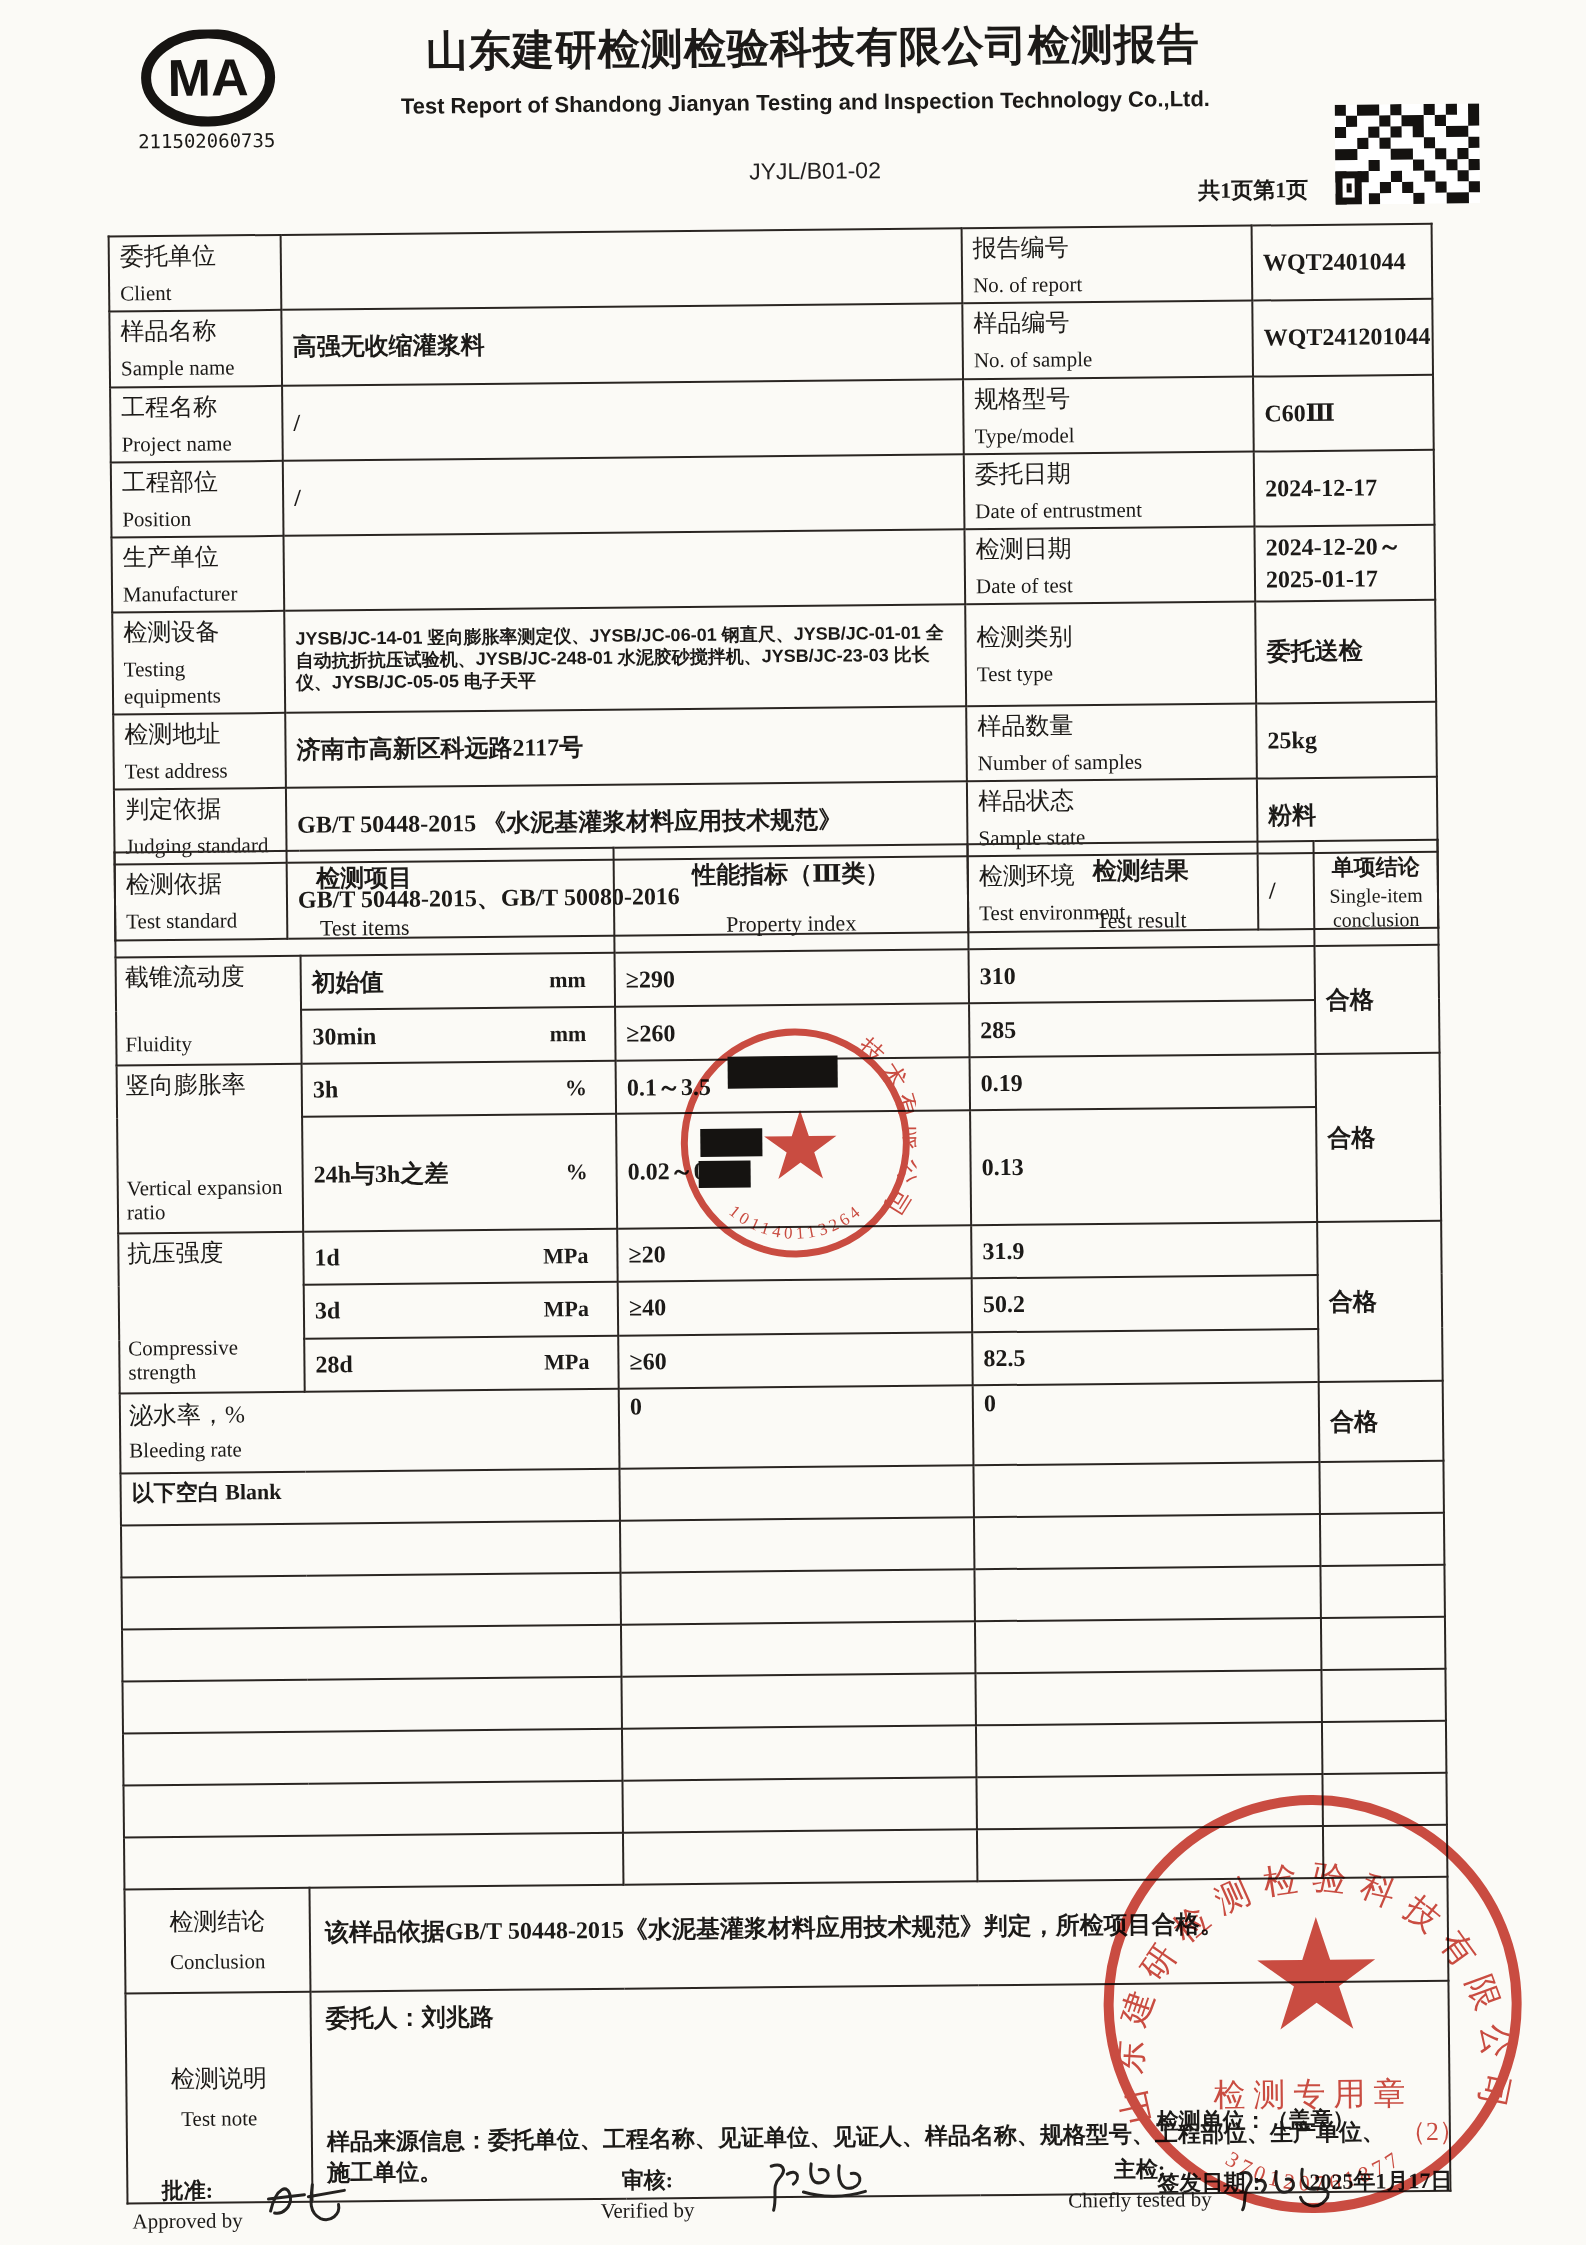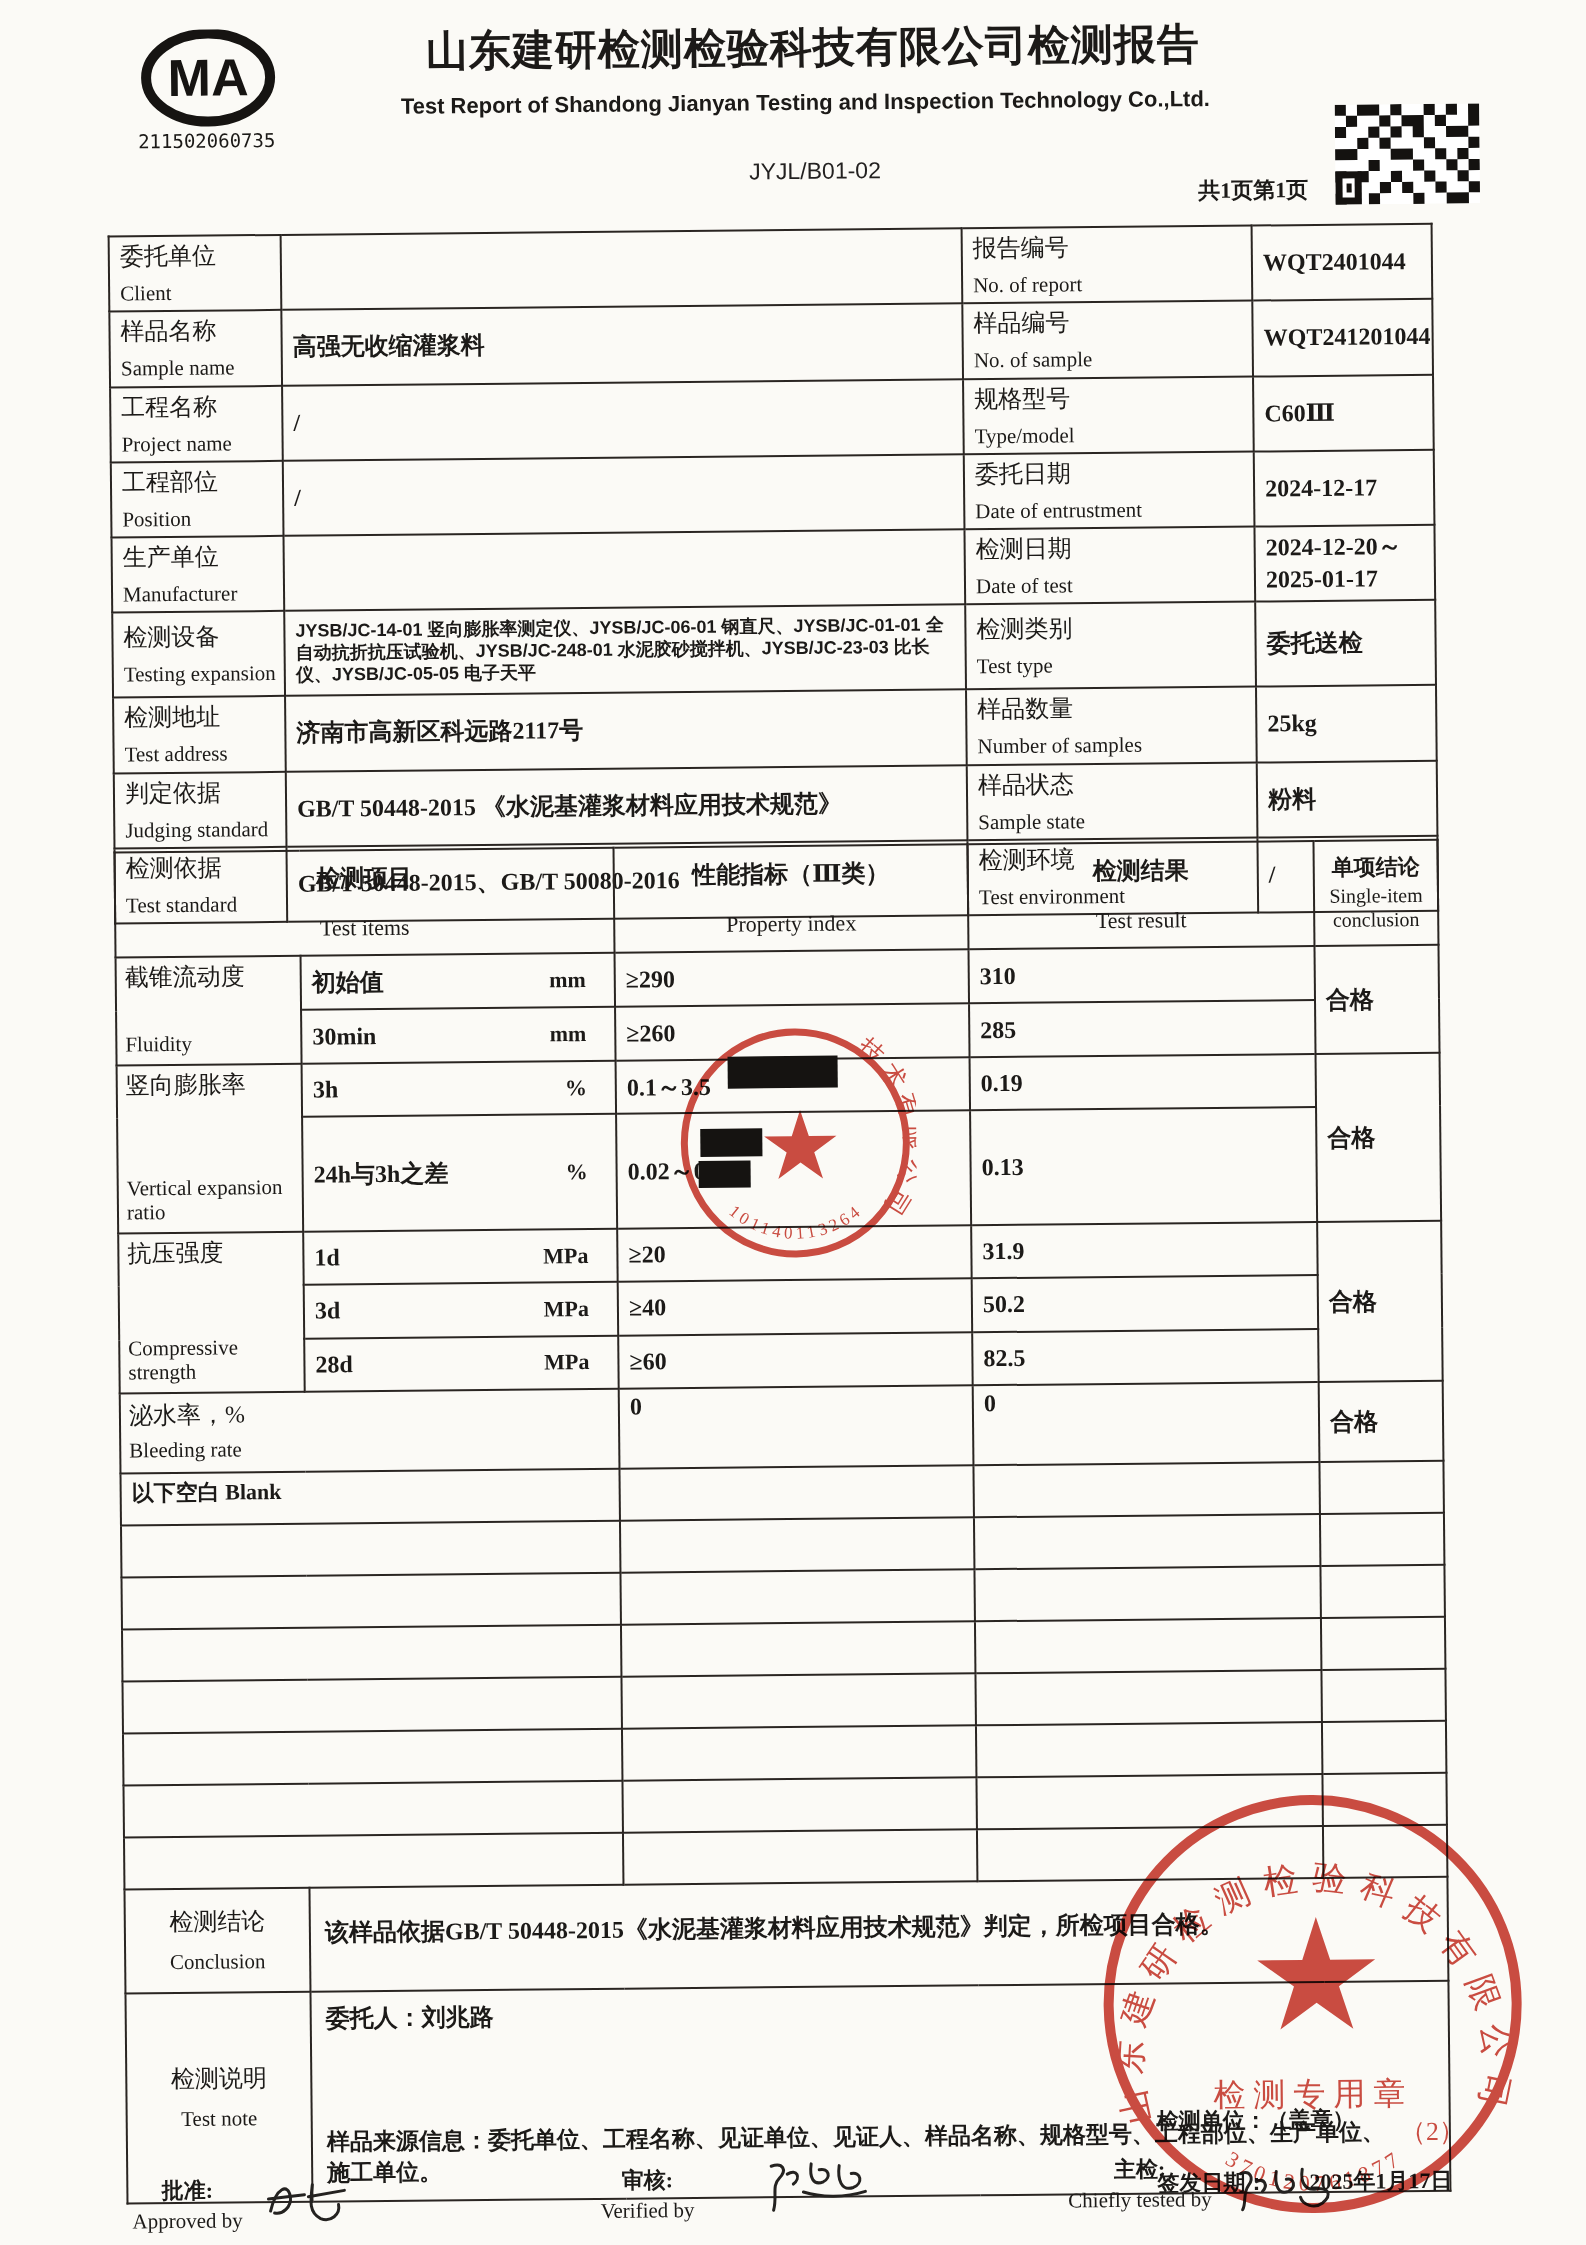--- a/index.html
+++ b/index.html
@@ -195,21 +195,21 @@
               <div class="en">Date of test</div>
             </div>
           </td>
       <td class="vcell rv">2024-12-20～
 2025-01-17</td>
     </tr>
     <tr style="height:85px">
       <td>
             <div class="lab">
               <div class="zh">检测设备</div>
-              <div class="en">Testing expansion</div>
+              <div class="en">Testing equipments</div>
             </div>
           </td>
       <td class="vcell small">JYSB/JC-14-01 竖向膨胀率测定仪、JYSB/JC-06-01 钢直尺、JYSB/JC-01-01 全自动抗折抗压试验机、JYSB/JC-248-01 水泥胶砂搅拌机、JYSB/JC-23-03 比长仪、JYSB/JC-05-05 电子天平</td>
       <td>
             <div class="lab">
               <div class="zh">检测类别</div>
               <div class="en">Test type</div>
             </div>
           </td>
       <td class="vcell rv">委托送检</td>

